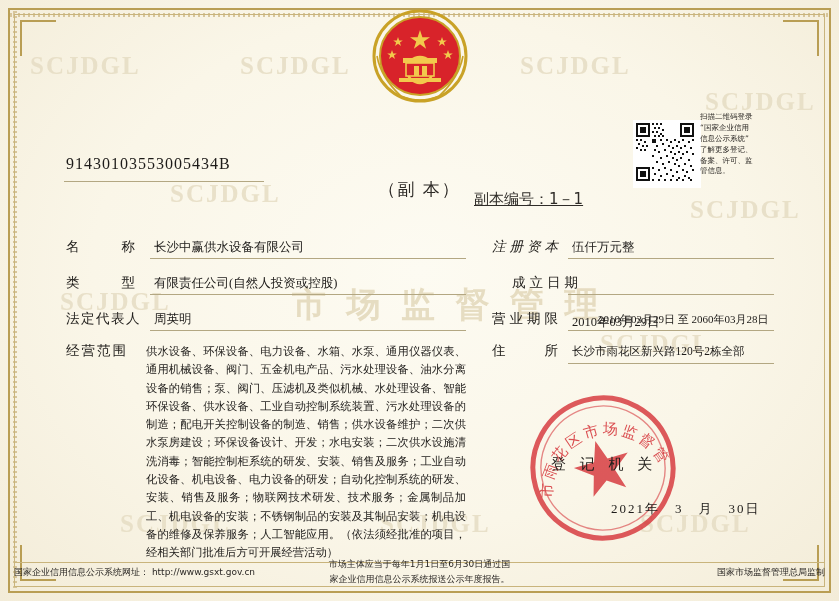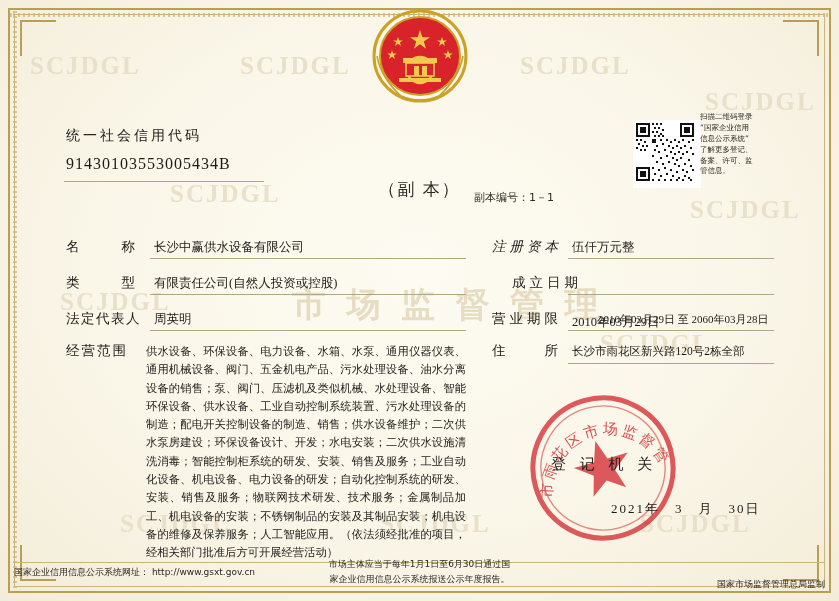--- a/index.html
+++ b/index.html
@@ -59,21 +59,21 @@
     font-family:"Liberation Serif",serif;
     font-size:50px;font-weight:bold;color:#2d2a26;letter-spacing:10px;
   }
   .subtitle{
     position:absolute;left:50%;transform:translateX(-50%);top:178px;
     font-family:"Liberation Serif",serif;font-size:17px;color:#2d2a26;
     letter-spacing:2px;
   }
   .copy-no{
     position:absolute;left:474px;top:190px;
-    font-size:11px;color:#2f2c28;
+    font-size:15px;color:#2f2c28;text-decoration:underline;
   }
 
   
   .code-label{
     position:absolute;left:66px;top:127px;font-size:14px;color:#24221f;letter-spacing:3px;
     font-family:"Liberation Serif",serif;
   }
   .code-value{
     position:absolute;left:66px;top:155px;font-size:16px;color:#1d1b19;letter-spacing:1px;
     font-family:"Liberation Serif",serif;
@@ -135,21 +135,21 @@
   }
 
   
   .footer{
     position:absolute;left:0;right:0;bottom:6px;height:40px;
     font-size:9px;color:#2a2724;
   }
   .f-left{position:absolute;left:14px;bottom:16px;}
   .f-left a{color:#2a2724;text-decoration:none;}
   .f-mid{position:absolute;left:50%;transform:translateX(-50%);bottom:9px;text-align:center;line-height:1.6;}
-  .f-right{position:absolute;right:14px;bottom:4px;}
+  .f-right{position:absolute;right:14px;bottom:16px;}
   .footer-rule{position:absolute;left:14px;right:14px;bottom:38px;height:1px;background:#c9b47c;}
 </style>
 </head>
 <body>
 
 <div id="cert">
 
   <div class="watermarks">
     <div class="wm small" style="left:30px;top:52px;">SCJDGL</div>
     <div class="wm small" style="left:240px;top:52px;">SCJDGL</div>
@@ -202,21 +202,20 @@
           <path d="M98 52 Q94 74 74 92"></path>
           <path d="M36 92 Q55 100 74 92"></path>
         </g>
       </g>
     </svg>
   </div>
 
   <div class="subtitle">（副 本）</div>
   <div class="copy-no">副本编号：1－1</div>
 
-  <div class="code-label">统一社会信用代码</div>
   <div class="code-value">91430103553005434B</div>
   <div class="rule" style="left:64px;top:181px;width:200px;"></div>
 
   <div class="qr">
     <svg viewBox="0 0 29 29" width="58" height="58" shape-rendering="crispEdges">
       <rect width="29" height="29" fill="#fff"></rect>
       <g fill="#111">
         <rect x="0" y="0" width="7" height="1"></rect>
           <rect x="0" y="6" width="7" height="1"></rect>
         <rect x="0" y="0" width="1" height="7"></rect>

